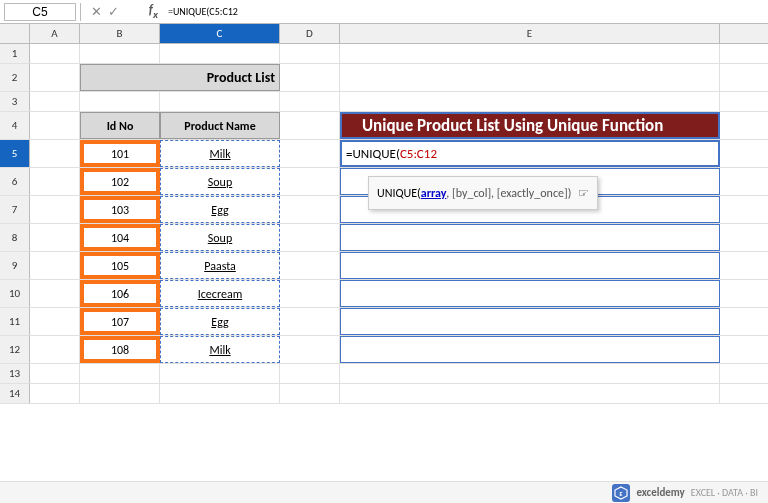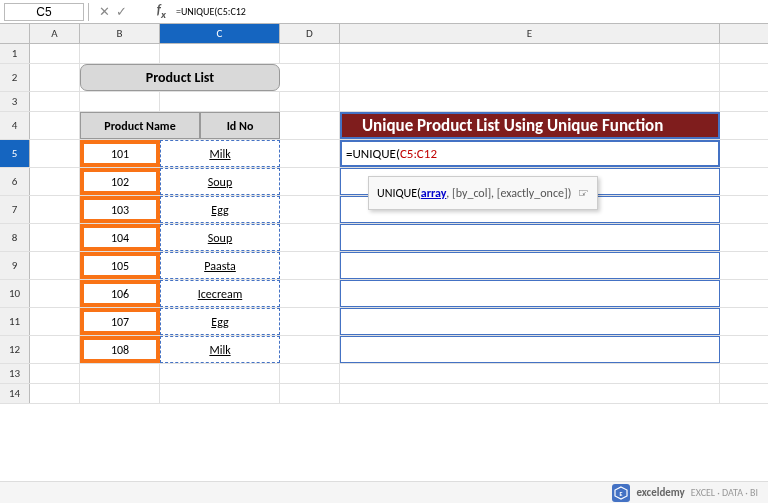--- a/index.html
+++ b/index.html
@@ -16,21 +16,21 @@
     .formula-bar {
       display: flex;
       align-items: center;
       height: 24px;
       border-bottom: 1px solid #bbb;
       background: #fff;
       padding: 0 4px;
       gap: 4px;
     }
     .cell-ref-box {
-      width: 80px;
+      width: 72px;
       border: 1px solid #bbb;
       height: 18px;
       font-size: 12px;
       text-align: center;
       background: #fff;
     }
     .formula-sep {
       width: 1px;
       height: 18px;
       background: #bbb;
@@ -267,44 +267,44 @@
         <div class="cell col-a"></div>
         <div class="cell col-b"></div>
         <div class="cell col-c"></div>
         <div class="cell col-d"></div>
         <div class="cell col-e"></div>
       </div>
 
       <div class="row tall">
         <div class="row-num">2</div>
         <div class="cell col-a"></div>
-        <div class="cell product-header-merged" style="width:200px;min-width:200px;justify-content:center;border-radius:7px;">
+        <div class="cell product-header-merged" style="width:200px;min-width:200px;justify-content:flex-end;">
           <span>Product List</span>
         </div>
         <div class="cell col-d"></div>
         <div class="cell col-e"></div>
       </div>
 
       <div class="row">
         <div class="row-num">3</div>
         <div class="cell col-a"></div>
         <div class="cell col-b"></div>
         <div class="cell col-c"></div>
         <div class="cell col-d"></div>
         <div class="cell col-e"></div>
       </div>
 
       <div class="row tall">
         <div class="row-num">4</div>
         <div class="cell col-a"></div>
+        <div class="cell table-header col-b center bold">
+          <span>Id No</span>
+        </div>
         <div class="cell table-header col-c center bold">
           <span>Product Name</span>
-        </div>
-        <div class="cell table-header col-b center bold">
-          <span>Id No</span>
         </div>
         <div class="cell col-d"></div>
         <div class="cell e-header col-e">
           <span>Unique Product List Using Unique Function</span>
         </div>
       </div>
 
       <div class="row tall">
         <div class="row-num selected">5</div>
         <div class="cell col-a"></div>

